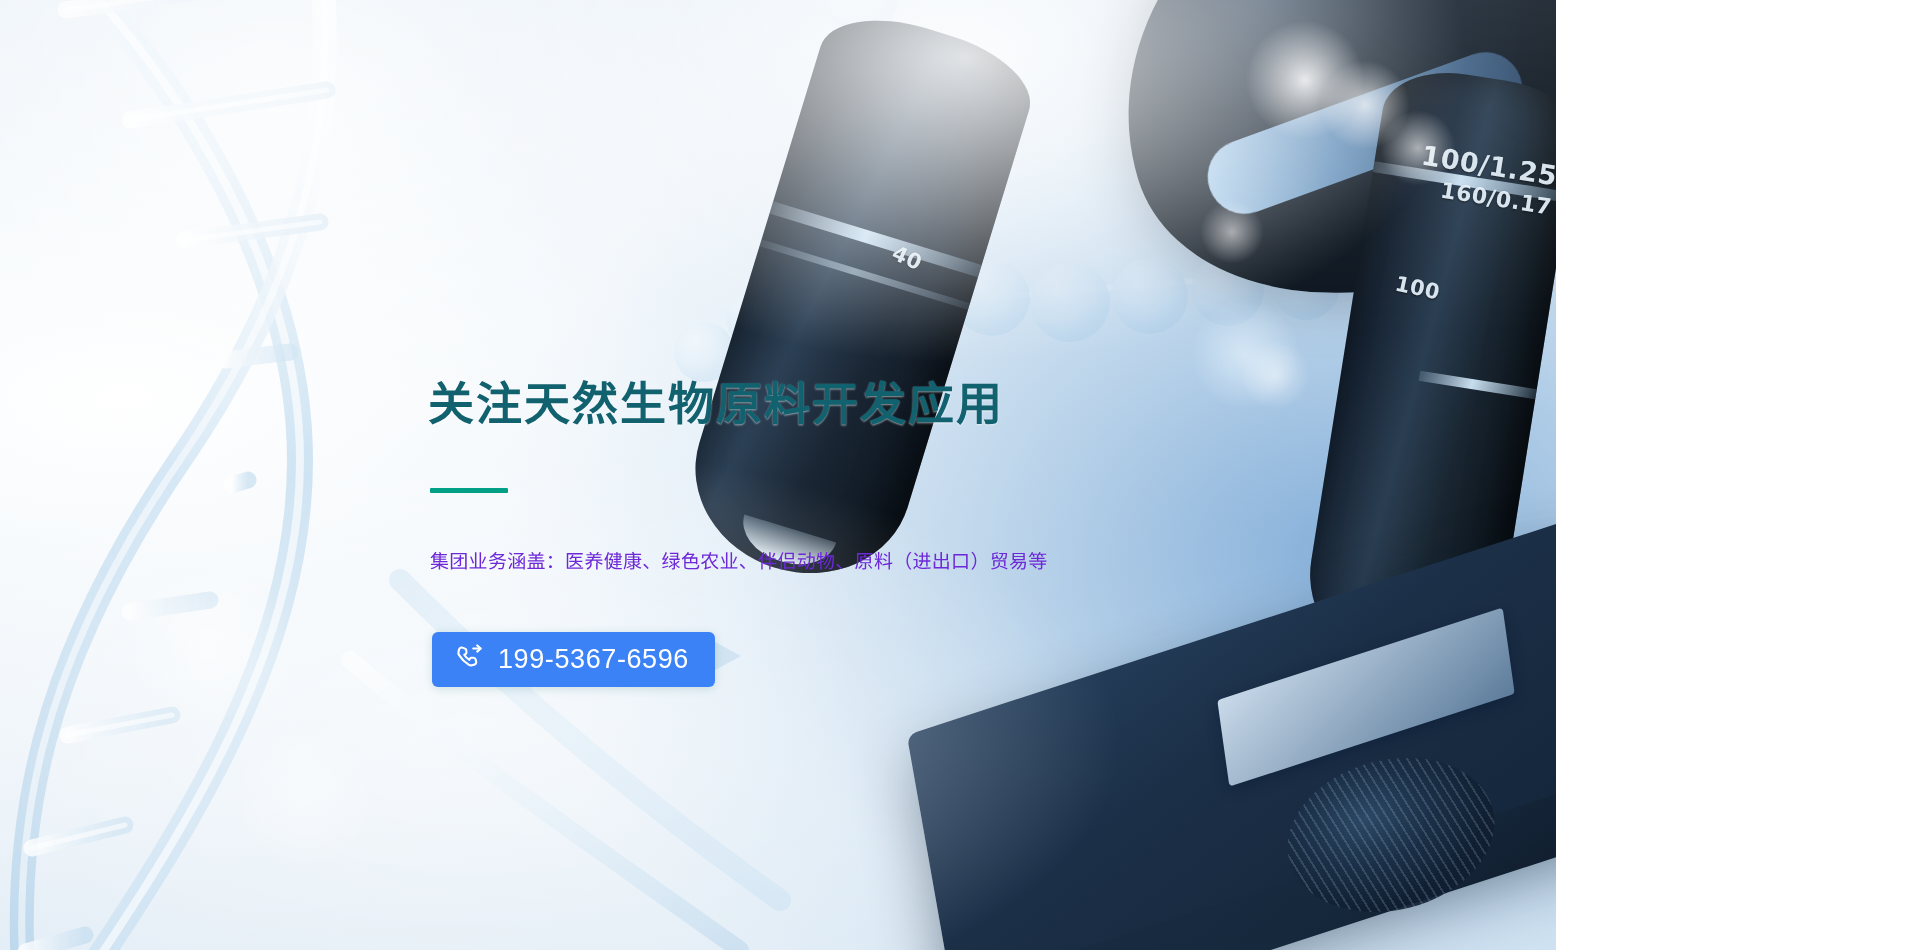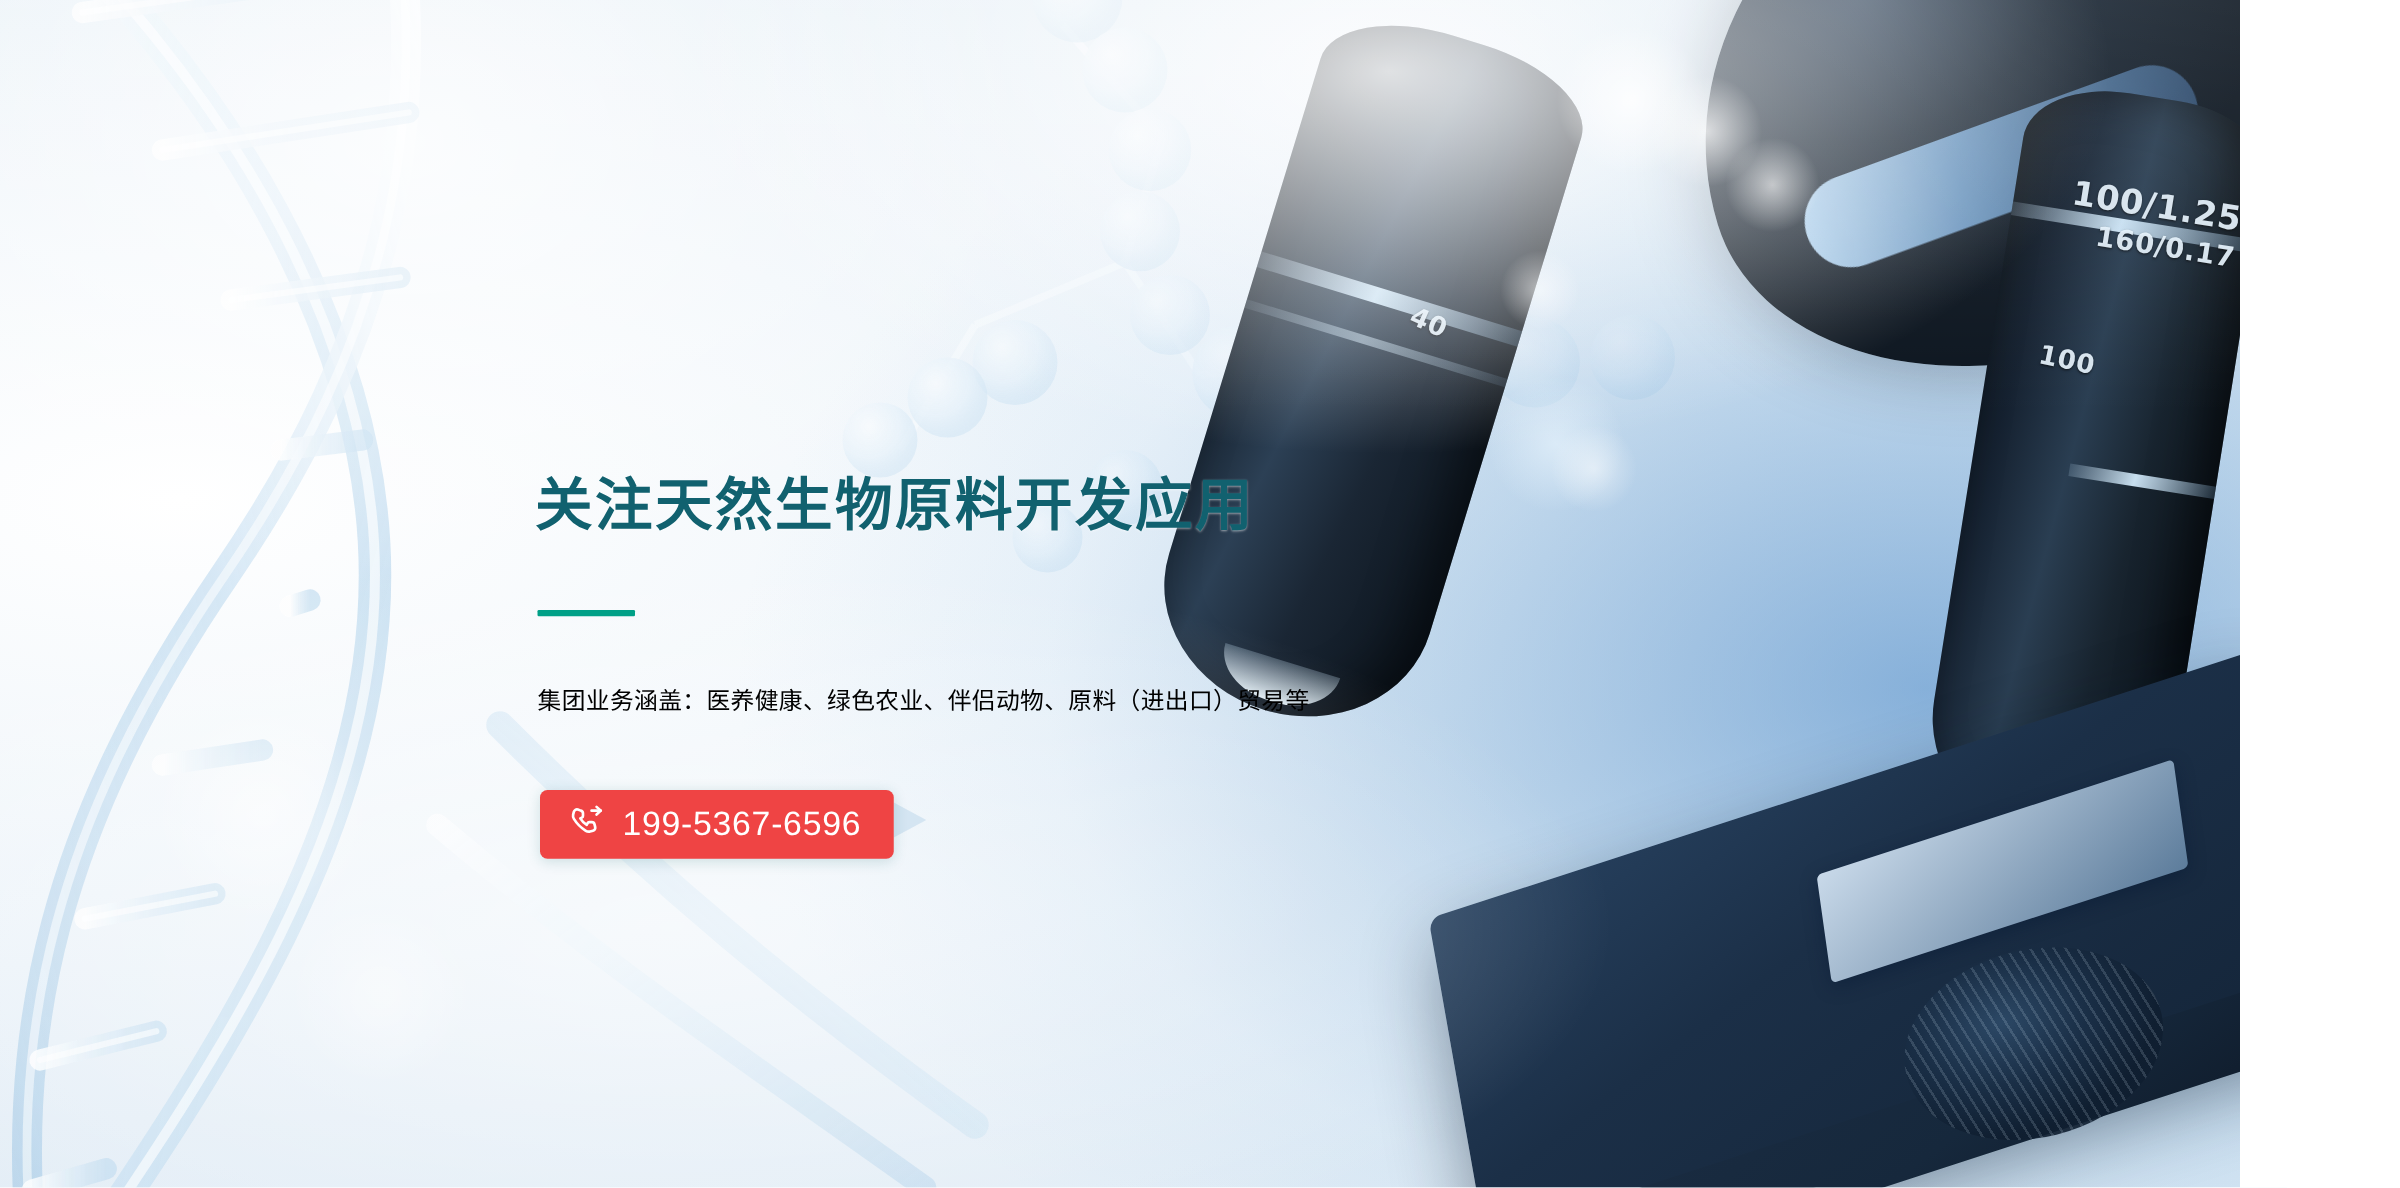--- a/index.html
+++ b/index.html
@@ -5,21 +5,21 @@
 <style>
   html, body {
     margin: 0;
     padding: 0;
     background: #ffffff;
   }
   * { box-sizing: border-box; }
 
   .stage {
     position: relative;
-    width: 1792px;
+    width: 1556px;
     height: 950px;
     overflow: hidden;
     font-family: "Liberation Sans", "DejaVu Sans", sans-serif;
     background: #eef4f9;
   }
 
   
   .bg-base {
     position: absolute; inset: 0;
     background:
@@ -203,36 +203,36 @@
     width: 78px;
     height: 5px;
     background: #00a087;
     margin: 58px 0 0 2px;
     border-radius: 1px;
   }
   .desc {
     margin: 50px 0 0 2px;
     font-size: 19px;
     line-height: 1.95;
-    color: #000000;
+    color: #6d28d9;
     letter-spacing: 0.3px;
     max-width: 740px;
   }
   .desc span { display: block; }
 
   .cta-wrap {
     position: relative;
     display: inline-block;
     margin: 52px 0 0 4px;
   }
   .cta {
     display: inline-flex;
     align-items: center;
     gap: 14px;
-    background: #ef4444;
+    background: #3b82f6;
     color: #ffffff;
     border: none;
     border-radius: 6px;
     padding: 12px 26px 12px 22px;
     font-size: 27px;
     font-weight: 400;
     letter-spacing: 0.6px;
     cursor: pointer;
     font-family: "Liberation Sans", "DejaVu Sans", sans-serif;
     box-shadow: 0 2px 10px rgba(30,110,110,0.18);

